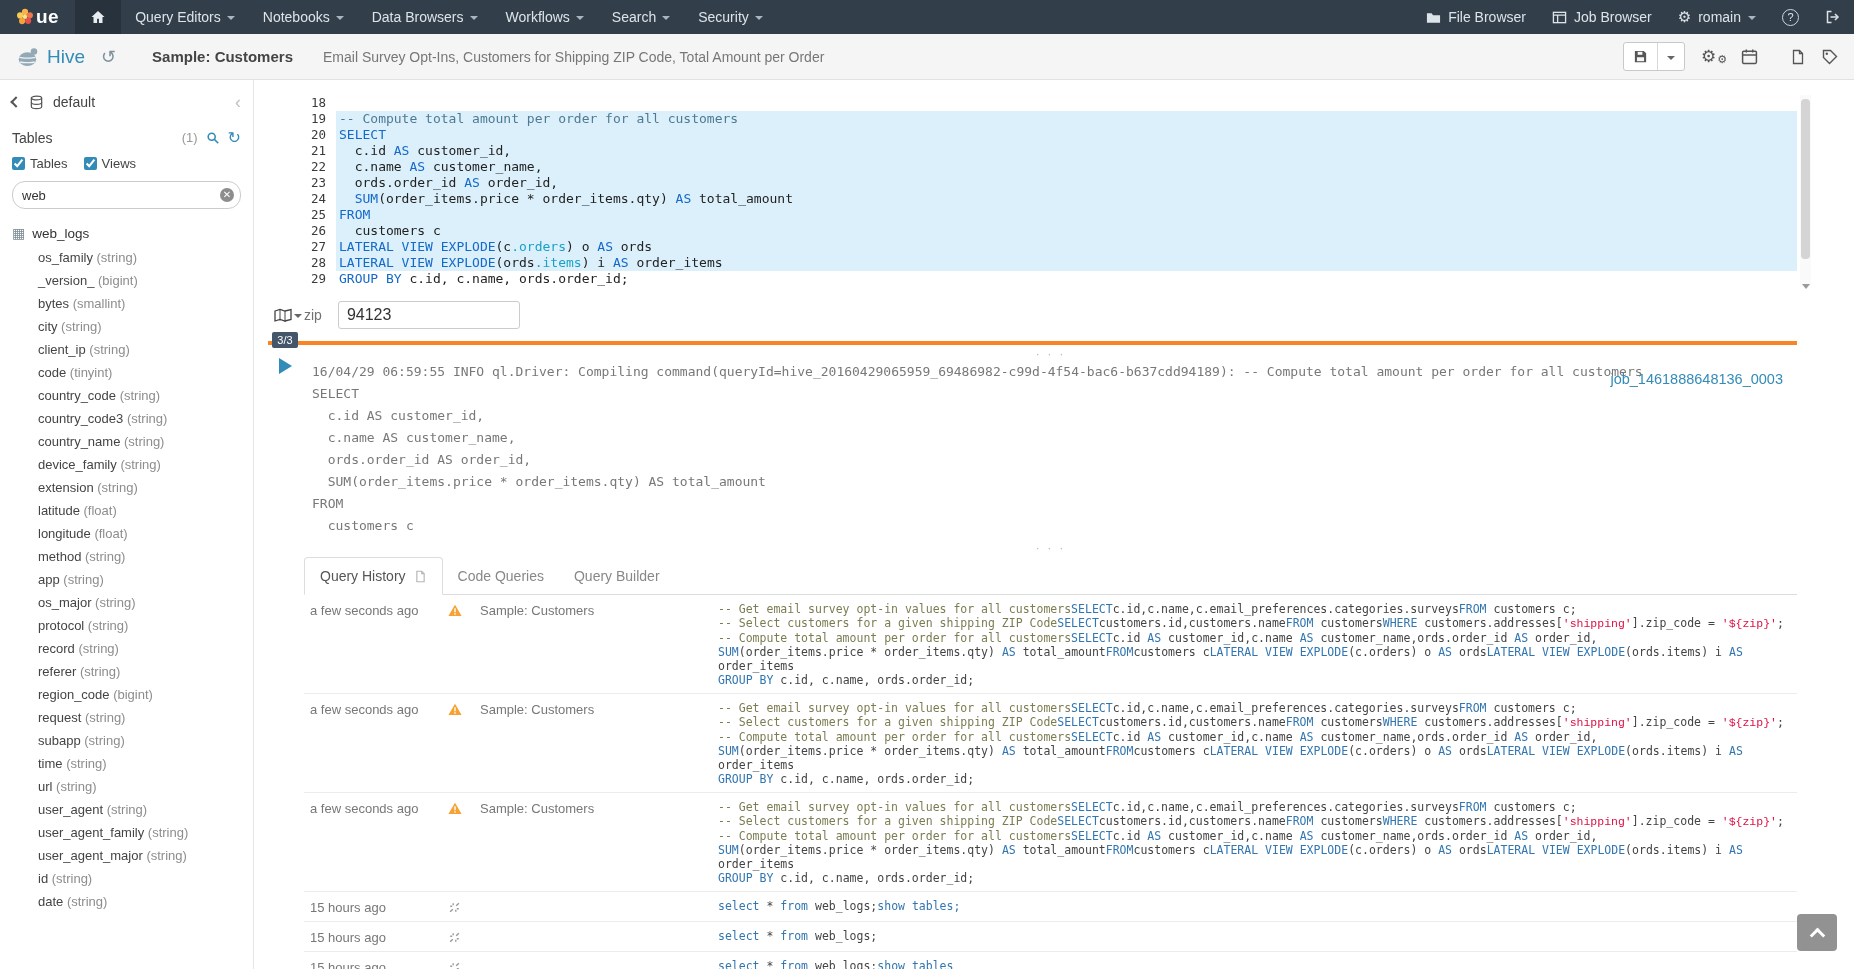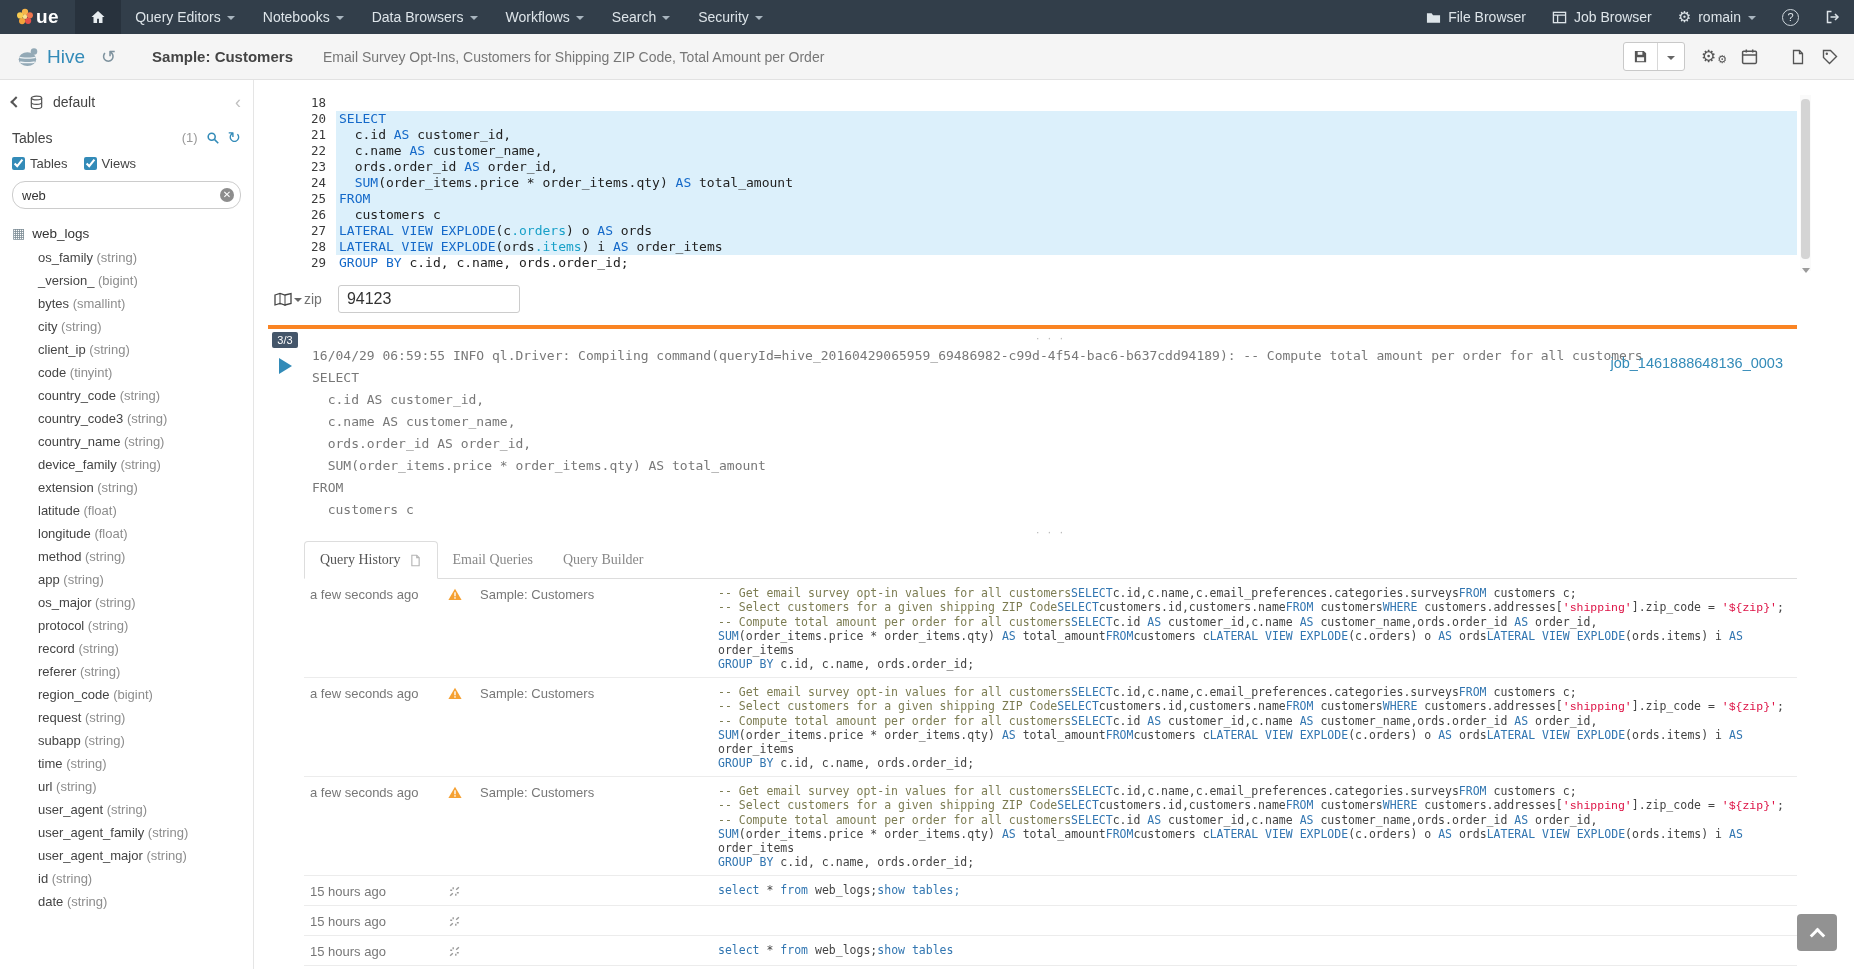--- a/index.html
+++ b/index.html
@@ -98,21 +98,21 @@
   .grip { height:12px; display:flex; align-items:center; justify-content:center; color:#bdbdbd; font-size:13px; letter-spacing:2px; margin:2px 57px 0 50px; cursor:row-resize; }
   .grip::before { content:"· · ·"; }
 
   
   .log-region { margin:2px 57px 0 50px; height:178px; position:relative; font-family:"DejaVu Sans Mono", monospace; font-size:13px; color:#787878; overflow:hidden; }
   .log-line { height:22px; line-height:22px; white-space:pre; padding-left:8px; }
   .job-link { position:absolute; right:14px; top:10px; color:#338bb8; font-family:"Liberation Sans", sans-serif; font-size:14.5px; cursor:pointer; }
 
   
   .tabs { margin:4px 57px 0 50px; display:flex; border-bottom:1px solid #ddd; font-size:14px; }
-  .tab { padding:10px 15px; color:#888; cursor:pointer; display:flex; gap:8px; align-items:center;font-family:Liberation Serif, serif; }
+  .tab { padding:10px 15px; color:#888; cursor:pointer; display:flex; gap:8px; align-items:center; }
   .tab.active { border:1px solid #ddd; border-bottom:1px solid #fff; margin-bottom:-1px; border-radius:4px 4px 0 0; color:#555; background:#fff; }
   .tab .tab-ic { color:#b5b5b5; }
 
   
   .history { margin:0 57px 0 50px; }
   .hist-row { display:flex; border-bottom:1px solid #ececec; padding:7px 0 6px 6px; cursor:pointer; }
   .h-time { width:138px; color:#777; font-size:13px; flex:none; padding-top:1px; }
   .h-icon { width:32px; flex:none; padding-top:2px; }
   .h-name { width:238px; color:#777; font-size:13px; flex:none; padding-top:1px; }
   .h-sql { flex:1; font-family:"DejaVu Sans Mono", monospace; font-size:11.5px; line-height:14px; color:#444; }
@@ -331,20 +331,21 @@
   <div class="main">
 
     <div class="exec-col">
       <span class="exec-badge">3/3</span>
       <span class="play-btn"></span>
     </div>
 
     <div class="editor-region">
       <div>
           <div class="code-row"><span class="gutter">18</span><span class="code"></span></div>
+          <div class="code-row hl"><span class="gutter">19</span><span class="code"><span class="tk-cm">-- Compute total amount per order for all customers</span></span></div>
           <div class="code-row hl"><span class="gutter">20</span><span class="code"><span class="tk-kw">SELECT</span></span></div>
           <div class="code-row hl"><span class="gutter">21</span><span class="code"><span class="tk-id">  c.id </span><span class="tk-kw">AS</span><span class="tk-id"> customer_id,</span></span></div>
           <div class="code-row hl"><span class="gutter">22</span><span class="code"><span class="tk-id">  c.name </span><span class="tk-kw">AS</span><span class="tk-id"> customer_name,</span></span></div>
           <div class="code-row hl"><span class="gutter">23</span><span class="code"><span class="tk-id">  ords.order_id </span><span class="tk-kw">AS</span><span class="tk-id"> order_id,</span></span></div>
           <div class="code-row hl"><span class="gutter">24</span><span class="code"><span class="tk-id">  </span><span class="tk-kw">SUM</span><span class="tk-id">(order_items.price * order_items.qty) </span><span class="tk-kw">AS</span><span class="tk-id"> total_amount</span></span></div>
           <div class="code-row hl"><span class="gutter">25</span><span class="code"><span class="tk-kw">FROM</span></span></div>
           <div class="code-row hl"><span class="gutter">26</span><span class="code"><span class="tk-id">  customers c</span></span></div>
           <div class="code-row hl"><span class="gutter">27</span><span class="code"><span class="tk-kw">LATERAL VIEW EXPLODE</span><span class="tk-id">(c</span><span class="tk-attr">.orders</span><span class="tk-id">) o </span><span class="tk-kw">AS</span><span class="tk-id"> ords</span></span></div>
           <div class="code-row hl"><span class="gutter">28</span><span class="code"><span class="tk-kw">LATERAL VIEW EXPLODE</span><span class="tk-id">(ords</span><span class="tk-attr">.items</span><span class="tk-id">) i </span><span class="tk-kw">AS</span><span class="tk-id"> order_items</span></span></div>
           <div class="code-row"><span class="gutter">29</span><span class="code"><span class="tk-kw">GROUP BY</span><span class="tk-id"> c.id, c.name, ords.order_id;</span></span></div>
@@ -392,21 +393,21 @@
         <div class="tab active">
           <span>Query History</span>
           <span class="tab-ic">
             <svg width="13" height="13" viewBox="0 0 16 16" fill="none" stroke="currentColor" stroke-width="1.4">
               <path d="M3.5 1.5h6l3 3v10h-9z"></path>
               <path d="M9.5 1.5v3h3"></path>
             </svg>
           </span>
         </div>
         <div class="tab">
-          <span>Email Queries</span>
+          <span>Code Queries</span>
         </div>
         <div class="tab">
           <span>Query Builder</span>
         </div>
       </div>
 
     <div class="history">
         <div class="hist-row">
           <div class="h-time">a few seconds ago</div>
           <div class="h-icon">
@@ -474,20 +475,23 @@
           </div>
         </div>
         <div class="hist-row">
           <div class="h-time">15 hours ago</div>
           <div class="h-icon">
             <svg width="13" height="13" viewBox="0 0 14 14" stroke="#9a9a9a" stroke-width="1.5" fill="none">
               <path d="M5.2 8.8L2.3 11.7M8.8 5.2l2.9-2.9M5.6 2.4v2.1M2.4 5.6h2.1M8.4 11.6V9.5M11.6 8.4H9.5"></path>
             </svg>
           </div>
           <div class="h-name"></div>
+          <div class="h-sql">
+            <div class="sql-line"><span class="tk-kw">select</span><span class="tk-id"> * </span><span class="tk-kw">from</span><span class="tk-id"> web_logs;</span></div>
+          </div>
         </div>
         <div class="hist-row">
           <div class="h-time">15 hours ago</div>
           <div class="h-icon">
             <svg width="13" height="13" viewBox="0 0 14 14" stroke="#9a9a9a" stroke-width="1.5" fill="none">
               <path d="M5.2 8.8L2.3 11.7M8.8 5.2l2.9-2.9M5.6 2.4v2.1M2.4 5.6h2.1M8.4 11.6V9.5M11.6 8.4H9.5"></path>
             </svg>
           </div>
           <div class="h-name"></div>
           <div class="h-sql">

